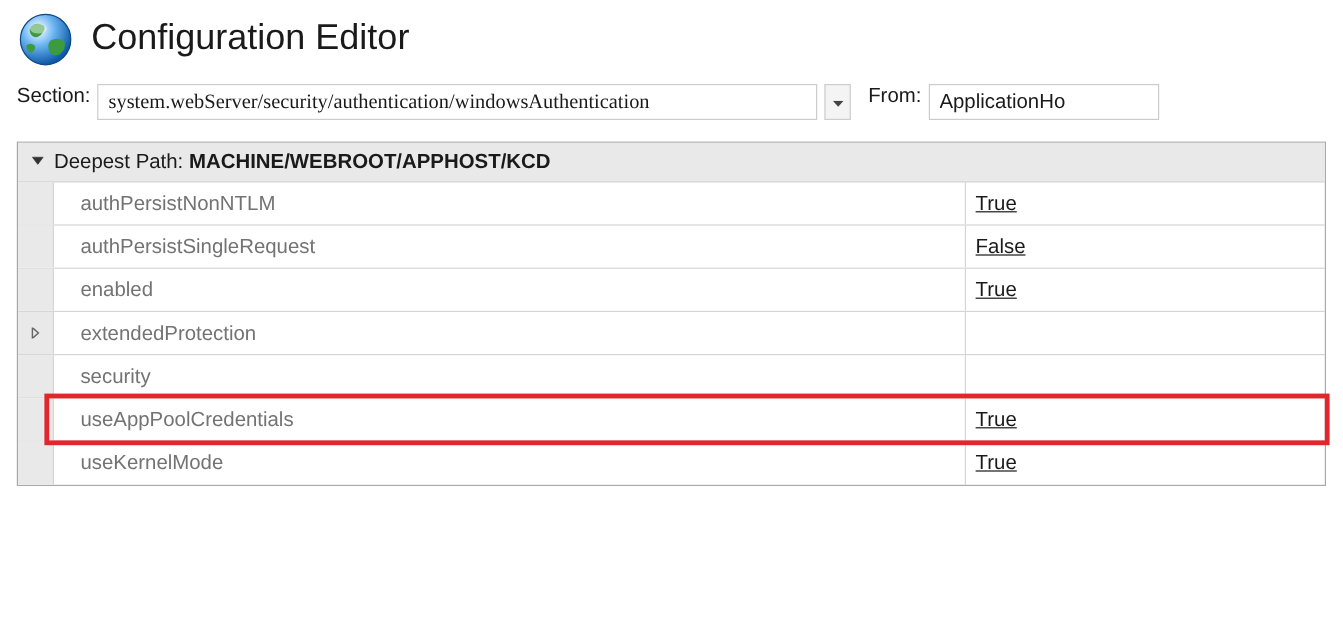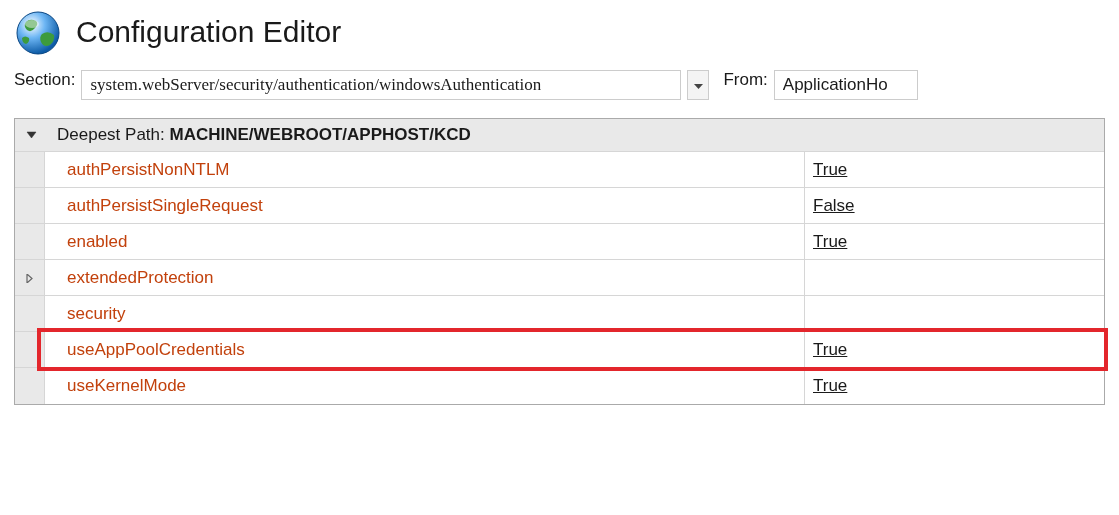--- a/index.html
+++ b/index.html
@@ -66,35 +66,34 @@
       width: 9px;
       height: 6px;
     }
     .from-input {
       border: 1px solid #cccccc;
       padding: 4px 8px;
       font-family: inherit;
       font-size: 17px;
       color: #1a1a1a;
       background: #ffffff;
-      width: 144px;
+      width: 192px;
       height: 30px;
     }
     .grid-container {
       margin: 8px 14px 0 14px;
       border: 1px solid #aaaaaa;
       background: #ffffff;
     }
     .grid-header {
       display: flex;
       align-items: center;
       border-bottom: 1px solid #d6d6d6;
       background: #e9e9e9;
       padding: 6px 2px;
-      gap: 12px;
     }
     .expand-toggle {
       width: 28px;
       display: flex;
       justify-content: center;
       align-items: center;
       cursor: pointer;
     }
     .expand-toggle svg {
       width: 11px;
@@ -128,21 +127,21 @@
     }
     .row-toggle-col svg {
       width: 9px;
       height: 9px;
     }
     .row-label-col {
       flex: 0 0 760px;
       padding: 5px 4px 5px 22px;
       border-right: 1px solid #d6d6d6;
       font-size: 17px;
-      color: #c2410c;
+      color: #737373;
       align-self: stretch;
       display: flex;
       align-items: center;
     }
     .row-value-col {
       flex: 1;
       padding: 5px 8px;
       font-size: 17px;
       color: #1a1a1a;
       align-self: stretch;

